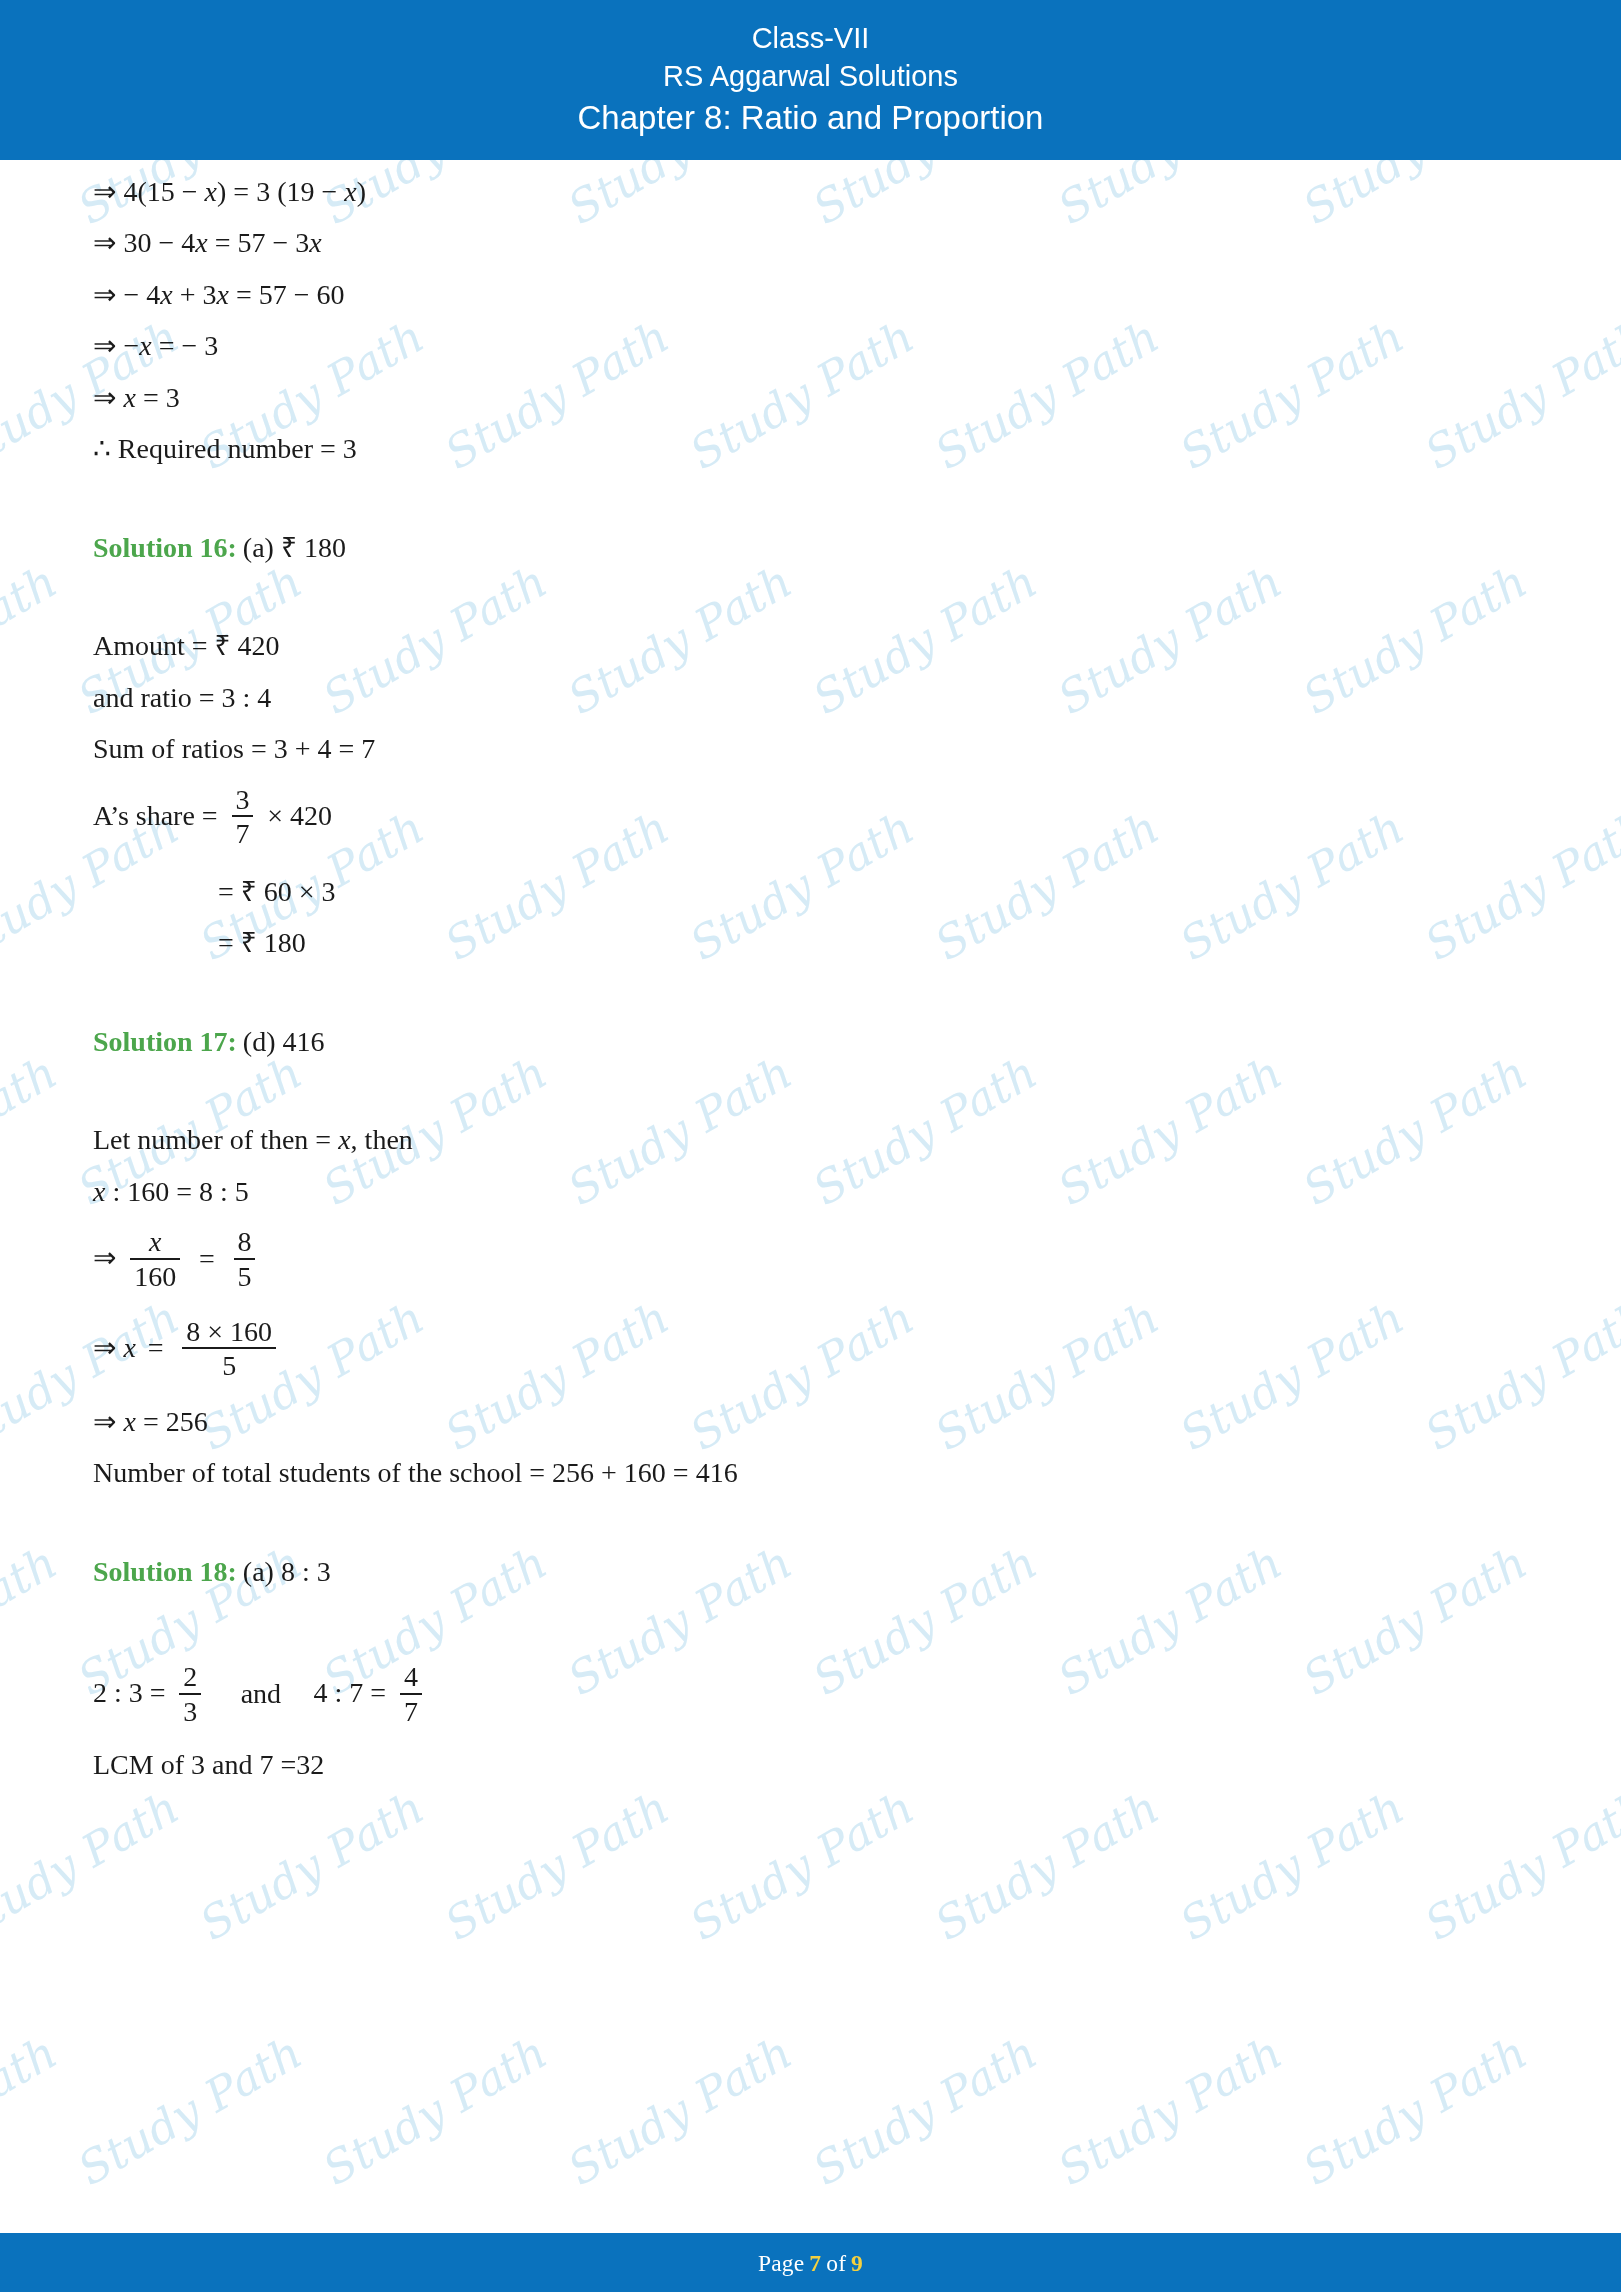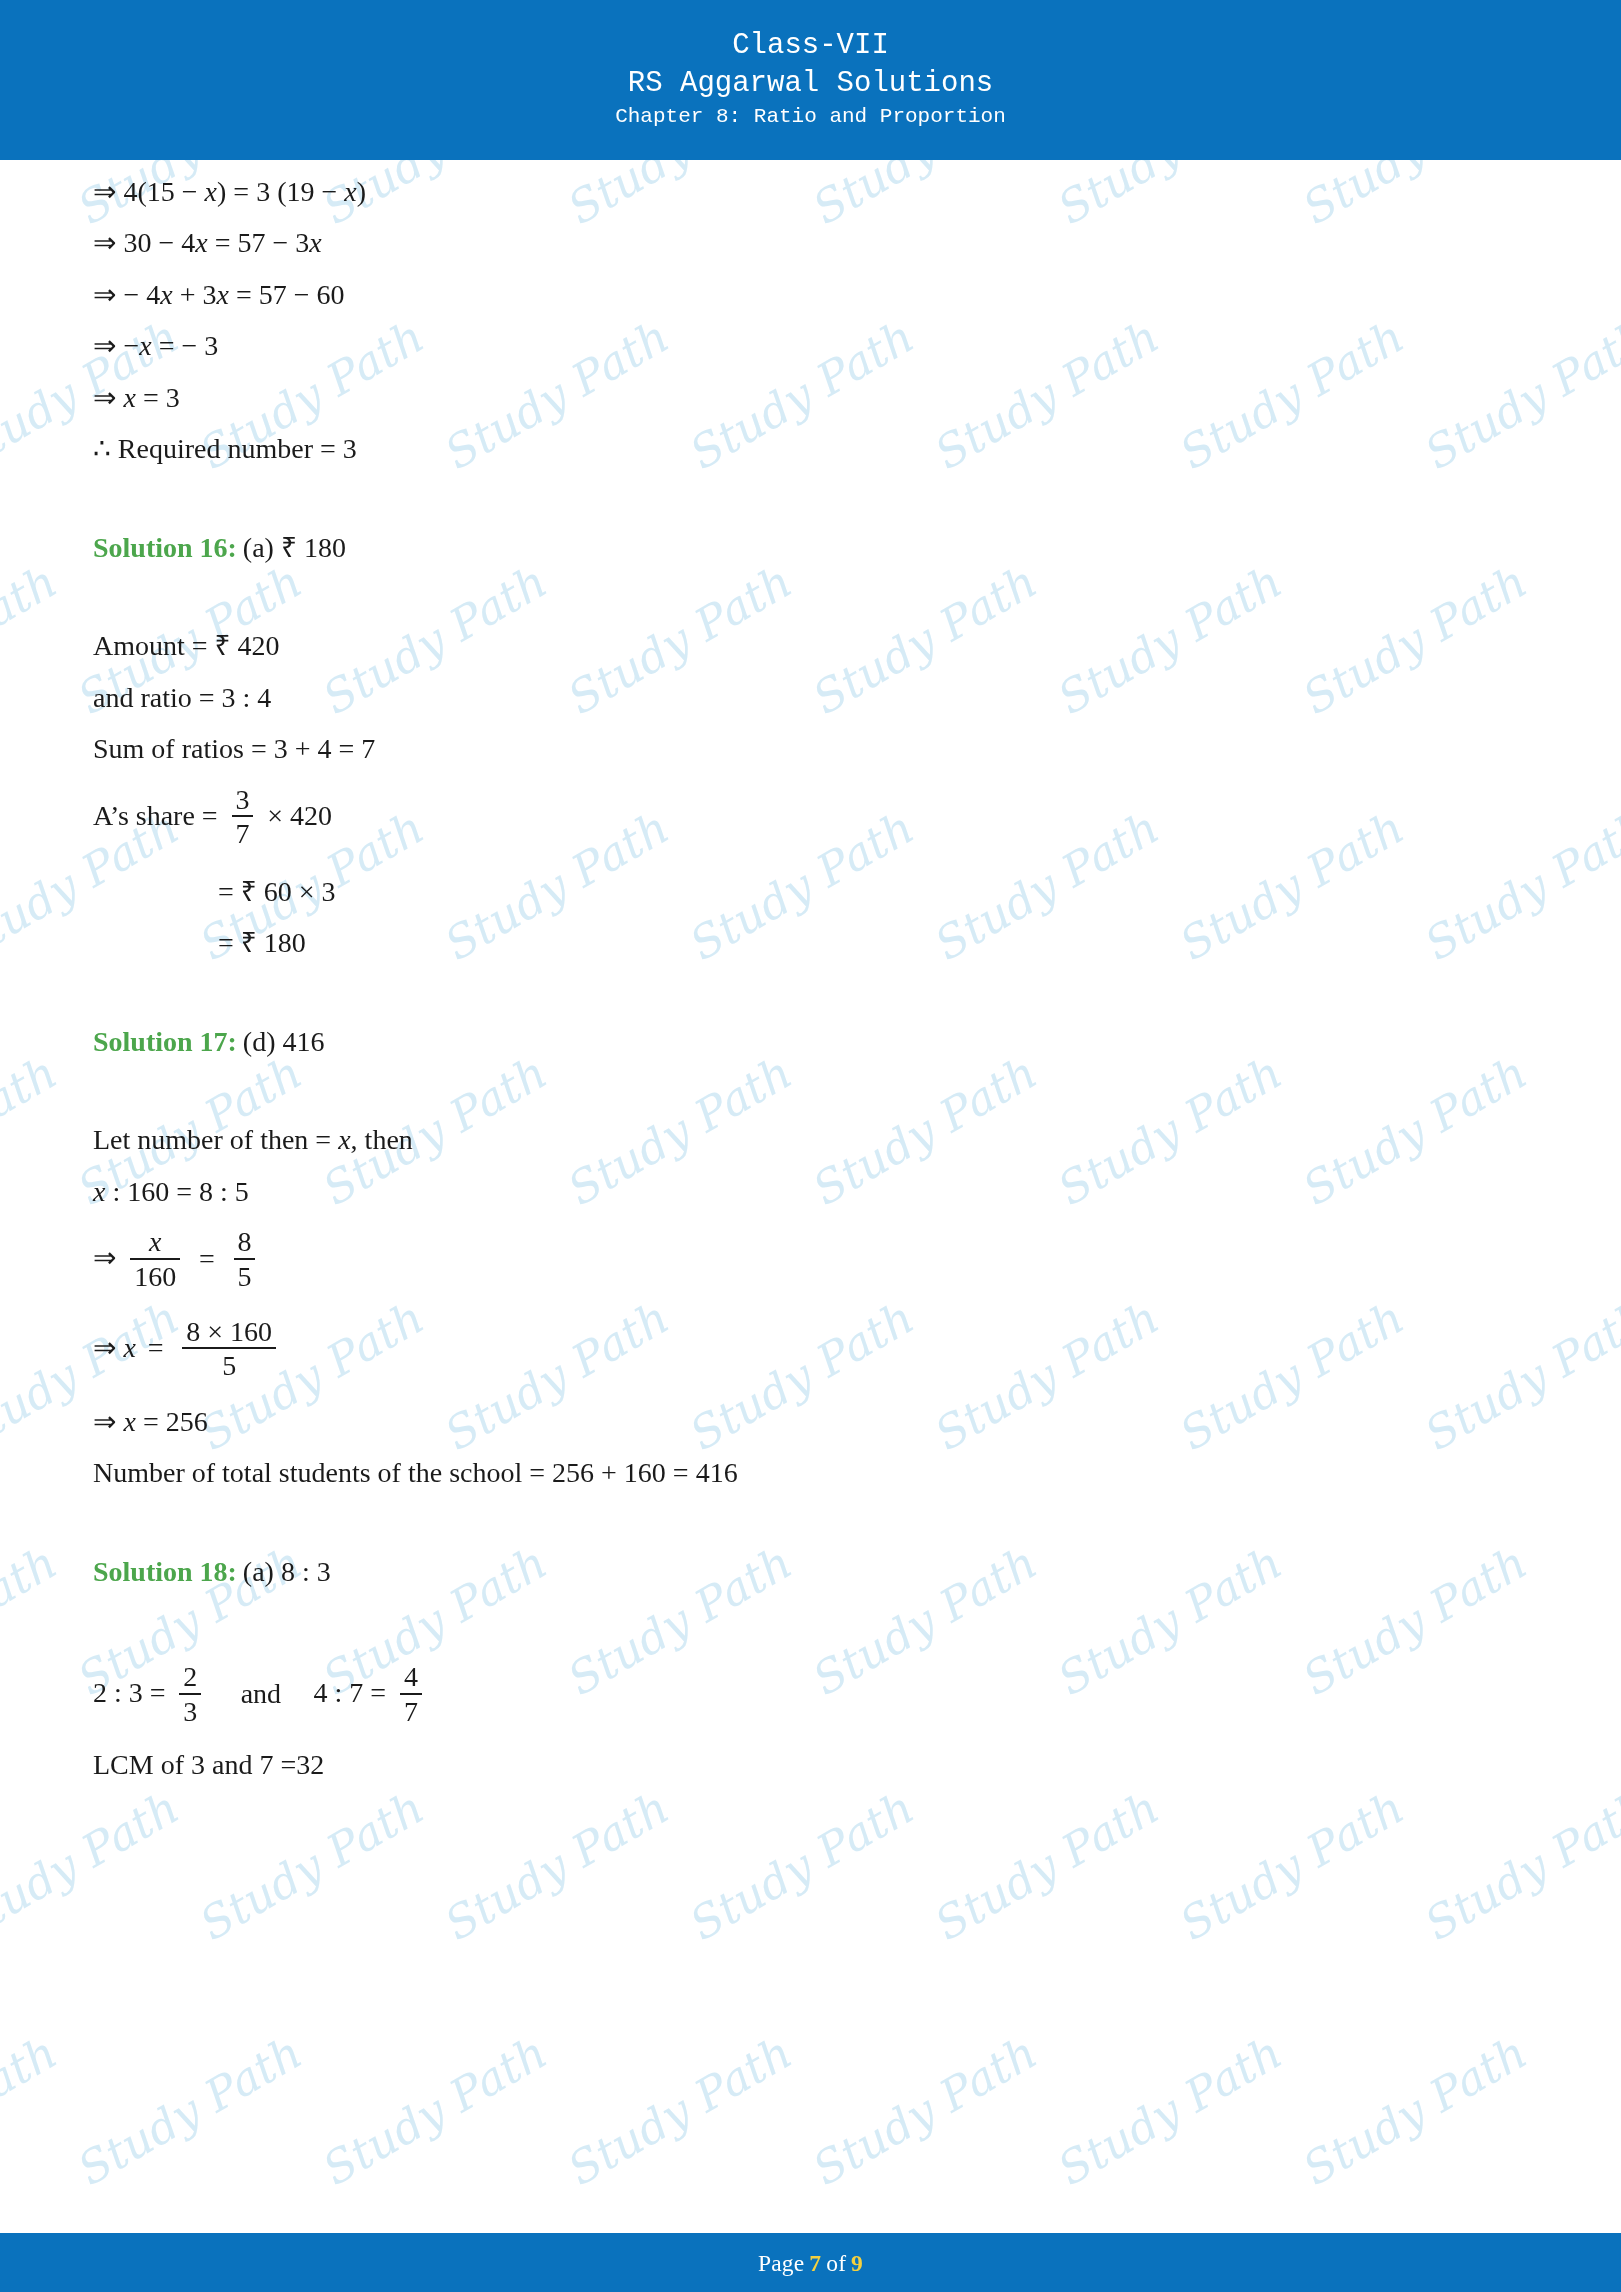--- a/index.html
+++ b/index.html
@@ -31,24 +31,24 @@
     line-height: 1.32;
     flex: 0 0 auto;
     height: 160px;
     box-sizing: border-box;
     display: flex;
     flex-direction: column;
     justify-content: center;
   }
   .header .line {
     font-size: 29px;
-    font-family: Liberation Mono, monospace;
+    font-family: Liberation Sans, sans-serif;
   }
   .header .line2 { font-size: 29px; }
-  .header .line3 { font-size: 21px; }
+  .header .line3 { font-size: 33px; }
 
   
   .footer {
     background: #0a72bd;
     color: #ffffff;
     text-align: center;
     height: 60px;
     flex: 0 0 auto;
     display: flex;
     align-items: center;

